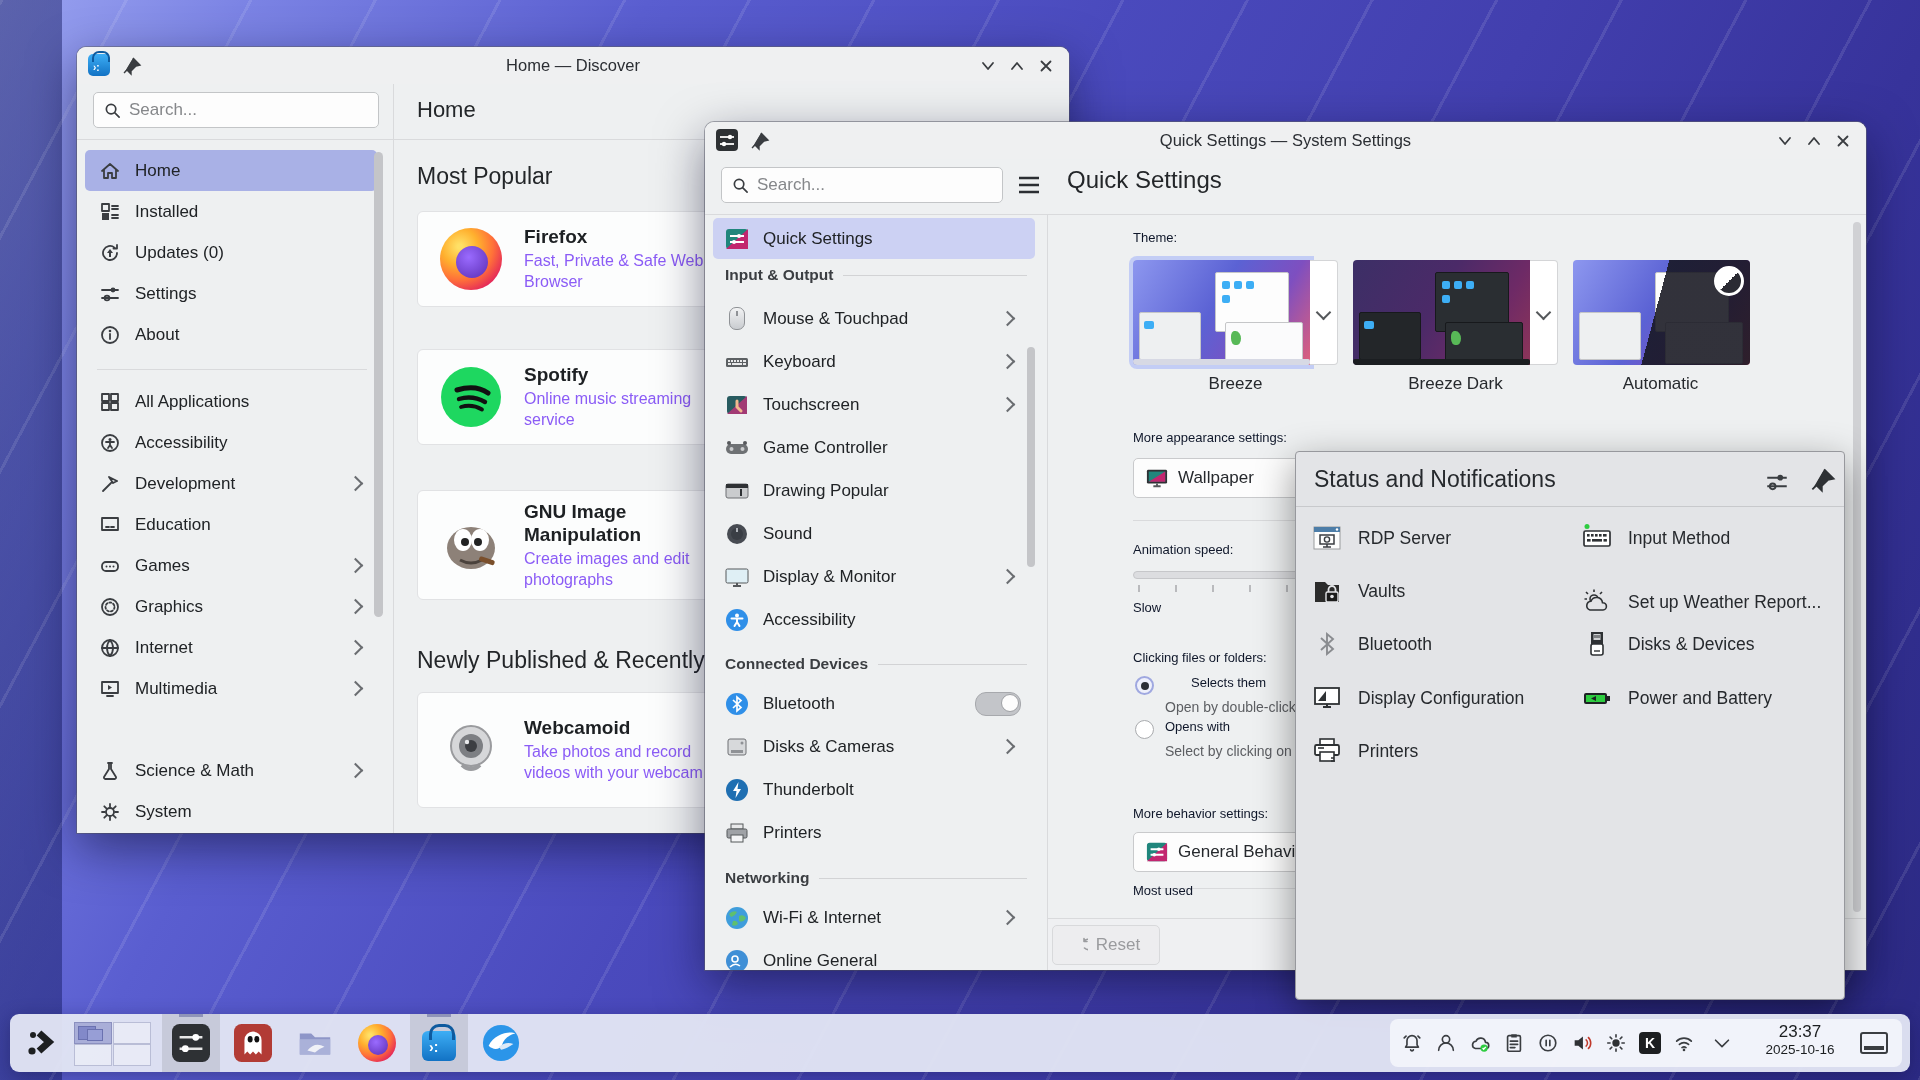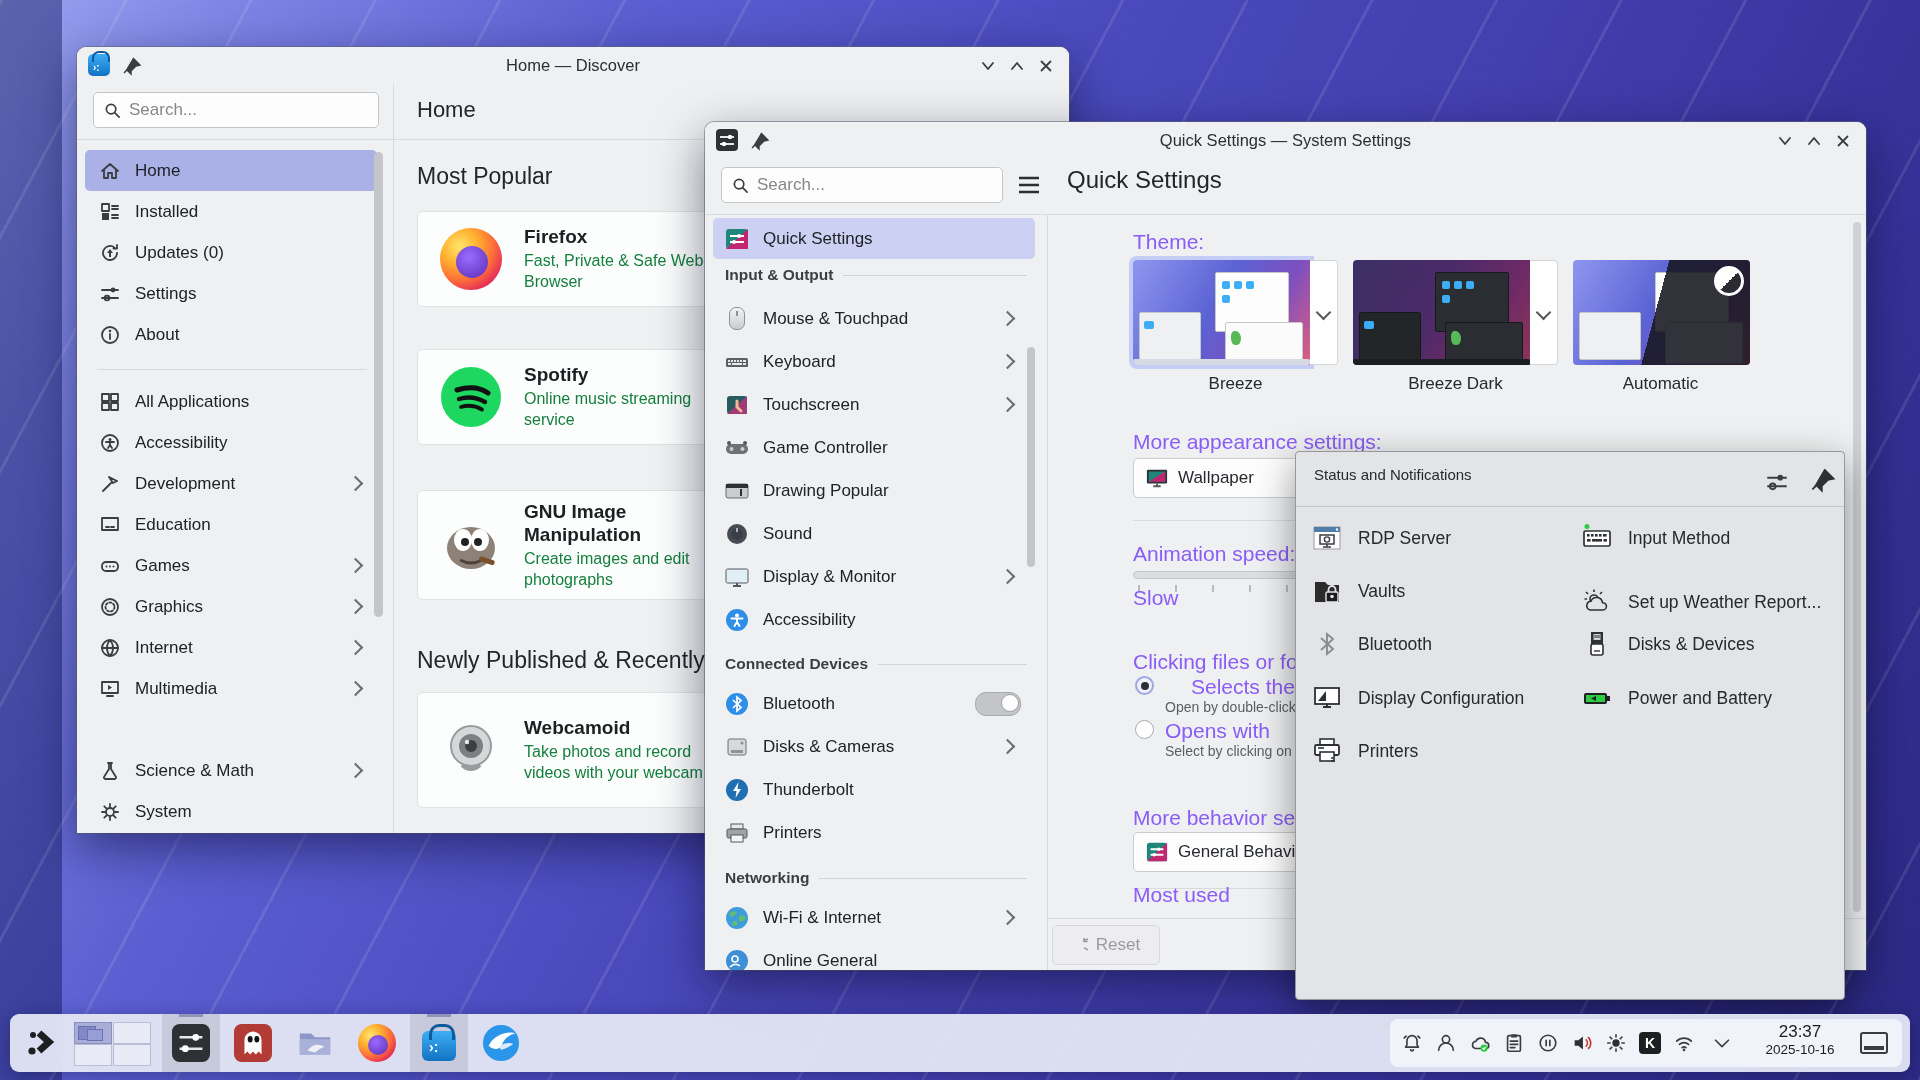--- a/index.html
+++ b/index.html
@@ -30,32 +30,32 @@
     display:flex;align-items:center;gap:14px;padding-left:14px;box-sizing:border-box;
     font-size:17px;color:#202326;}
   .nav-item.sel{background:#a9b1e6;}
   .nav-item .cv{margin-left:auto;margin-right:16px;}
   .cv{width:9px;height:9px;border-top:2px solid #6a6d71;border-right:2px solid #6a6d71;transform:rotate(45deg);flex:none;}
   .cv.down{transform:rotate(135deg);}
   .sec-head{position:absolute;font-size:23px;color:#232629;}
   .card{position:absolute;left:340px;width:556px;background:#fcfdfd;border:1px solid #e1e2e4;border-radius:6px;
     display:flex;align-items:center;gap:22px;padding-left:22px;box-sizing:border-box;}
   .card .appname{font-size:19px;font-weight:bold;color:#1d2023;width:220px;line-height:1.22;}
-  .card .appdesc{font-size:16px;color:#15803d;width:185px;line-height:1.3;margin-top:3px;}
+  .card .appdesc{font-size:16px;color:#8b5cf6;width:185px;line-height:1.3;margin-top:3px;}
   
   .s-item{position:absolute;left:8px;width:322px;height:41px;border-radius:5px;display:flex;align-items:center;
     gap:14px;padding-left:12px;box-sizing:border-box;font-size:17px;color:#202326;}
   .s-item.sel{background:#ccd1f3;}
   .s-item .cv{margin-left:auto;margin-right:22px;}
   .ghead{position:absolute;left:20px;width:302px;display:flex;align-items:center;gap:10px;
     font-weight:bold;font-size:15.5px;color:#3b3e42;}
   .ghead:after{content:"";flex:1;height:1px;background:#d2d3d5;}
   .icbox{width:24px;height:24px;flex:none;display:flex;align-items:center;justify-content:center;}
   
-  .flabel{position:absolute;font-size:21px;color:#8b5cf6;}
+  .flabel{position:absolute;font-size:13px;color:#0f172a;}
   .theme-card{position:absolute;top:138px;}
   .thumb{width:177px;height:105px;border-radius:4px 0 0 4px;position:relative;overflow:hidden;
     background:linear-gradient(120deg,#8d97ef 0%,#5b62d4 45%,#7e4fc0 72%,#e0607a 100%);}
   .thumb.dark{background:linear-gradient(120deg,#3c2f66 0%,#4b2a68 45%,#6e2a66 75%,#8d3558 100%);}
   .thumb.solo{border-radius:4px;}
   .mini{position:absolute;border-radius:2px;}
   .drop-strip{position:absolute;top:0;left:177px;width:28px;height:105px;background:#fff;
     border:1px solid #d4d5d7;border-left:none;border-radius:0 4px 4px 0;box-sizing:border-box;
     display:flex;align-items:center;justify-content:center;}
   .theme-label{position:absolute;top:252px;width:205px;text-align:center;font-size:17px;color:#26292d;}
@@ -619,21 +619,21 @@
 
     <div class="hairline-h" style="left:428px;top:398px;width:700px;"></div>
 
     <div class="flabel" style="left:428px;top:420px;">Animation speed:</div>
     <div class="abs" style="left:428px;top:449px;width:480px;height:8px;border-radius:4px;background:#dcdde0;border:1px solid #c6c7ca;box-sizing:border-box;"></div>
     <div class="tick" style="left:433px;top:463px;"></div>
     <div class="tick" style="left:470px;top:463px;"></div>
     <div class="tick" style="left:507px;top:463px;"></div>
     <div class="tick" style="left:544px;top:463px;"></div>
     <div class="tick" style="left:581px;top:463px;"></div>
-    <div class="flabel" style="left:428px;top:464px;">Slow</div>
+    <div class="flabel" style="left:428px;top:478px;">Slow</div>
 
     <div class="flabel" style="left:428px;top:528px;white-space:nowrap;">Clicking files or folders:</div>
 
     <div class="radio on" style="left:430px;top:554px;"></div>
     <div class="flabel" style="left:486px;top:553px;">Selects them</div>
     <div class="subtext" style="left:460px;top:577px;">Open by double-clicking instead</div>
 
     <div class="radio off" style="left:430px;top:598px;"></div>
     <div class="flabel" style="left:460px;top:597px;">Opens with</div>
     <div class="subtext" style="left:460px;top:621px;">Select by clicking on item's icon</div>
@@ -660,21 +660,21 @@
           <path d="M12.5 11 A5.2 5.2 0 1 0 12 4.5 M12 4.5 V1.5 M12 4.5 H15" stroke="#9a9b9e" stroke-width="1.6" fill="none" stroke-linecap="round"></path>
           </svg>
         <span>Reset</span>
       </div>
     </div>
 
     <div class="scrollthumb" style="left:1148px;top:100px;width:8px;height:690px;background:#d0d1d4;"></div>
   </div>
 
   <div id="popup">
-    <div class="abs" style="left:18px;top:14px;font-size:15px;color:#26292d;">Status and Notifications</div>
+    <div class="abs" style="left:18px;top:14px;font-size:23px;color:#26292d;">Status and Notifications</div>
     <svg class="abs" style="left:468px;top:17px;width:26px;height:26px;" viewBox="0 0 24 24">
       <path d="M3 8 H21 M3 16 H21" stroke="#3a3d41" stroke-width="1.8"></path>
       <circle cx="15" cy="8" r="2.6" fill="#3a3d41"></circle>
         <circle cx="8" cy="16" r="2.6" fill="none" stroke="#3a3d41" stroke-width="1.8"></circle>
       </svg>
     <svg class="abs" style="left:514px;top:15px;width:26px;height:26px;" viewBox="0 0 22 22">
       <path d="M12 2 L20 10 L15 11 L10 16 L10 20 L5.5 15.5 L2 19 M5.5 15.5 L11 9 L12 4z" fill="#2e3134" stroke="#2e3134" stroke-width="1.5"></path>
       </svg>
     <div class="hairline-h" style="left:0;top:54px;width:548px;background:#c8c9cc;"></div>
 

